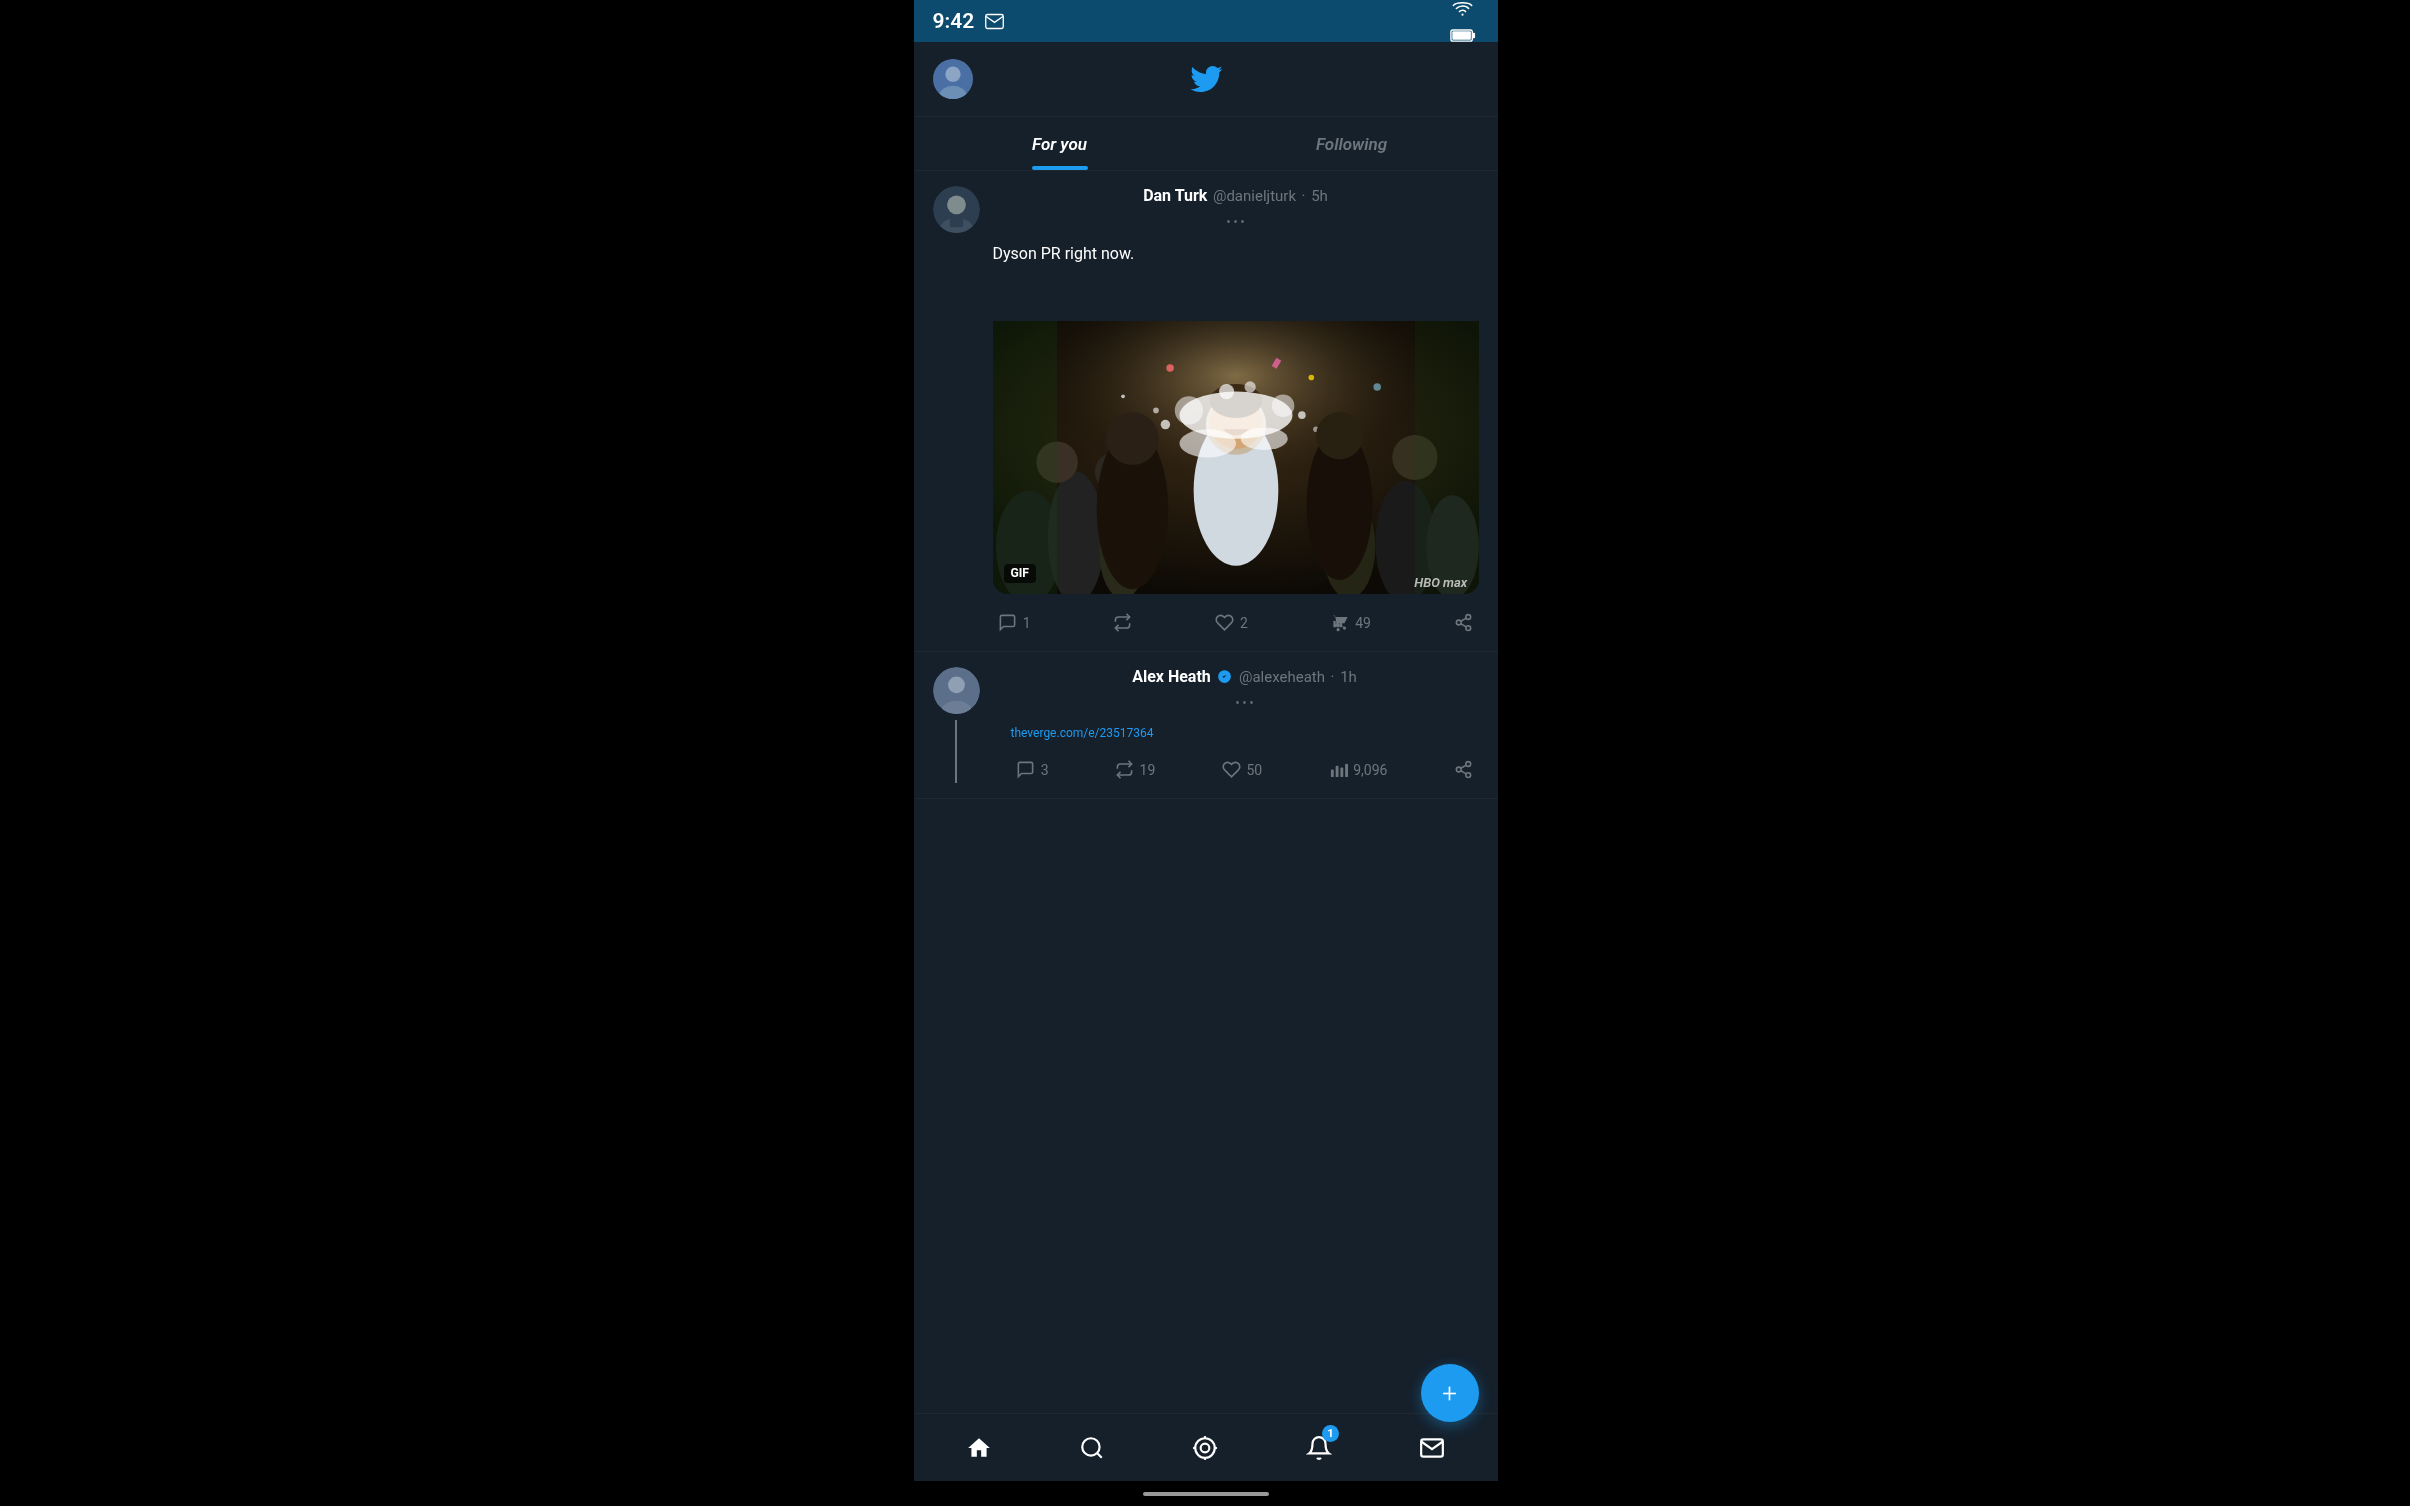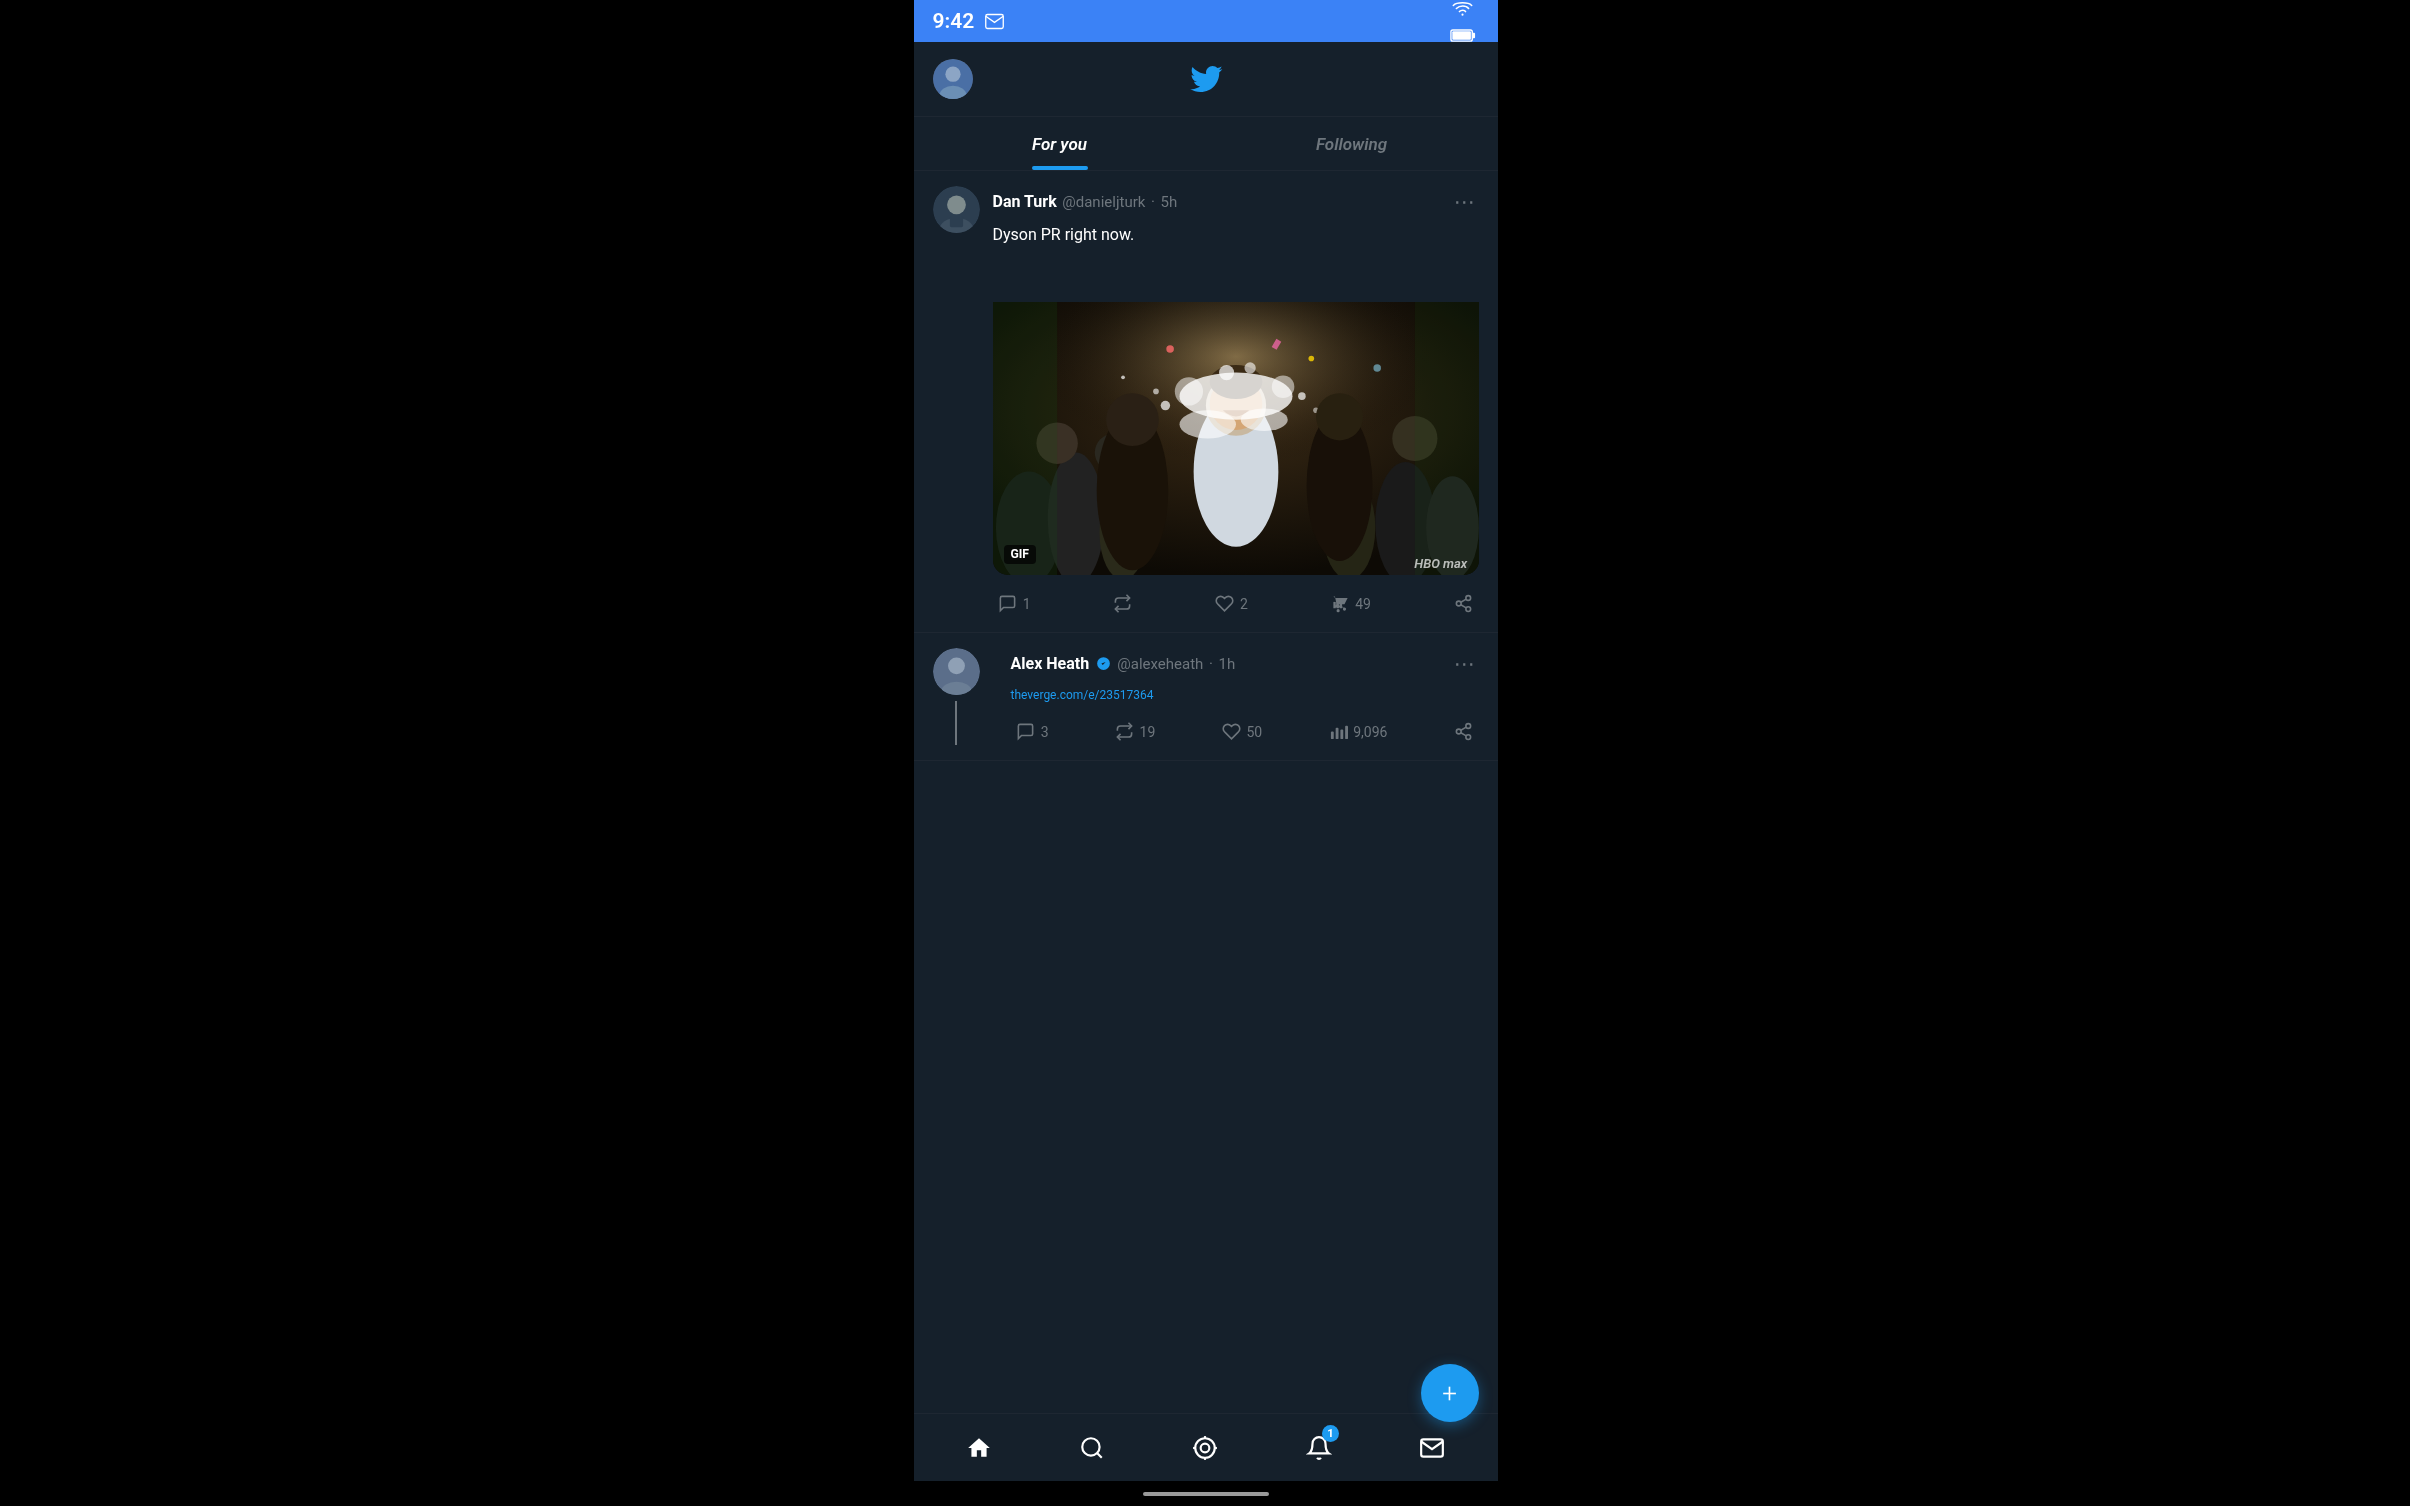--- a/index.html
+++ b/index.html
@@ -19,21 +19,21 @@
       height: 1507px;
       background: #15202b;
       position: relative;
       overflow: hidden;
       display: flex;
       flex-direction: column;
     }
 
     
     .status-bar {
-      background: #3b82f6;
+      background: #0c4a6e;
       height: 42px;
       display: flex;
       align-items: center;
       justify-content: space-between;
       padding: 0 19px;
       flex-shrink: 0;
     }
 
     .status-bar-left {
       display: flex;
@@ -163,20 +163,21 @@
     .tweet-content {
       flex: 1;
       min-width: 0;
     }
 
     .tweet-header {
       display: flex;
       align-items: center;
       justify-content: space-between;
       margin-bottom: 5.6px;
+      flex-direction: column;
     }
 
     .tweet-header-left {
       display: flex;
       align-items: center;
       gap: 5.6px;
       flex-wrap: wrap;
     }
 
     .tweet-author-name {

